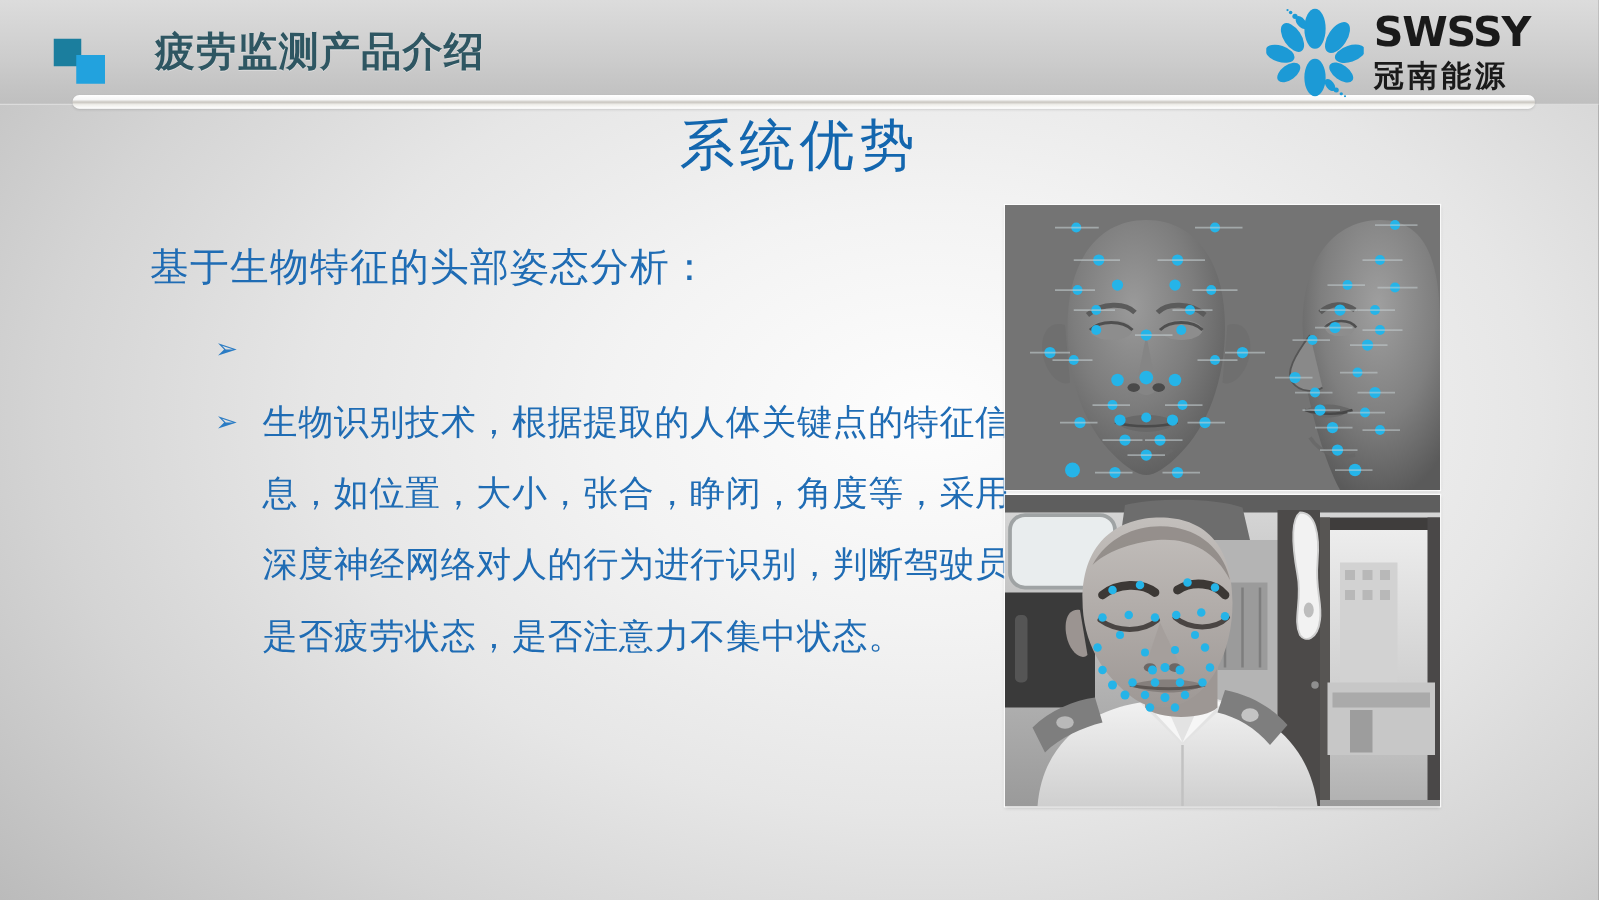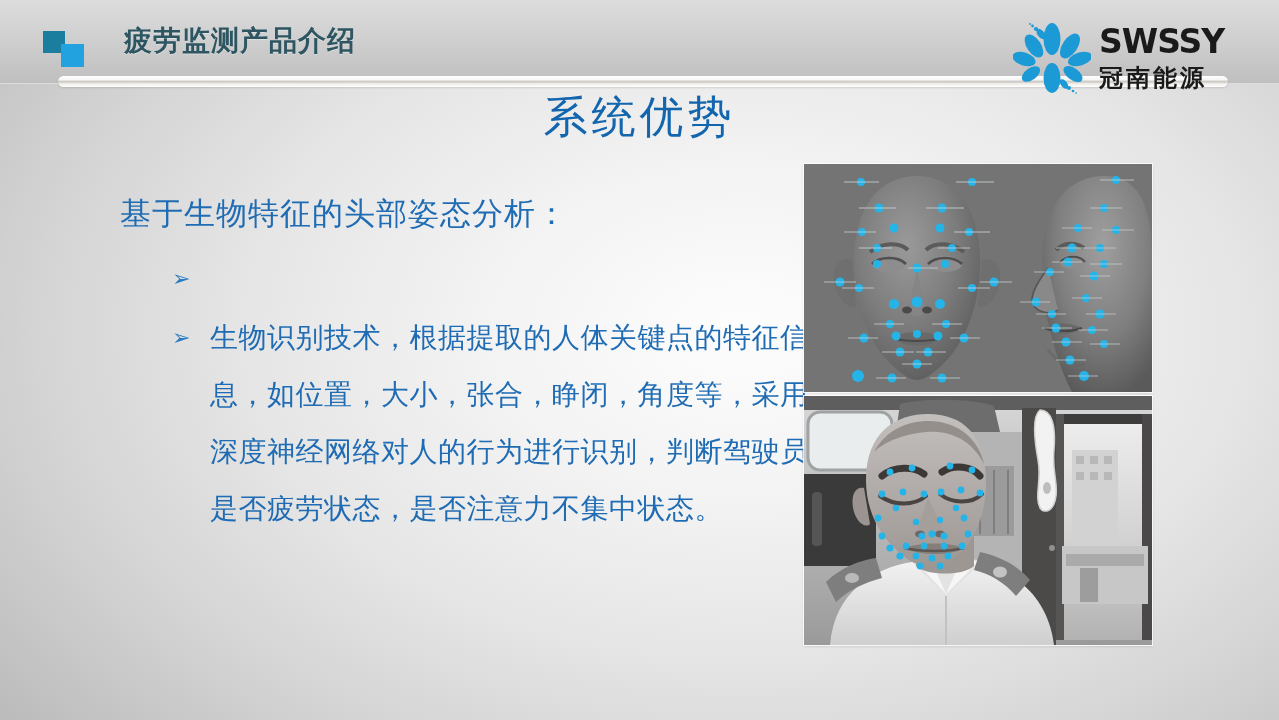--- a/index.html
+++ b/index.html
@@ -47,21 +47,21 @@
   #deco-square-light {
     left: 61px; top: 44px;
     width: 23px; height: 23px;
     background: #22a2de;
   }
 
   #header-title {
     position: absolute;
     left: 124px;
     top: 21px;
-    font-size: 28px;
+    font-size: 32px;
     font-weight: bold;
     color: #2e5662;
     letter-spacing: 1px;
     line-height: 40px;
     white-space: nowrap;
     text-shadow: 0 1px 0 rgba(255,255,255,0.35);
   }
 
   
   #separator-bar {
@@ -72,21 +72,21 @@
     height: 11px;
     border-radius: 6px;
     background: linear-gradient(to bottom, #ffffff 0%, #f6f6f6 34%, #c9c6c0 52%, #efeeea 70%, #ffffff 100%);
     box-shadow: 0 1px 2px rgba(0,0,0,0.12);
   }
 
   
   #logo {
     position: absolute;
     right: 14px;
-    top: 20px;
+    top: 4px;
     width: 252px;
     height: 74px;
   }
   #logo-mark {
     position: absolute;
     left: 0; top: 2px;
     width: 78px; height: 72px;
   }
   #logo-wordmark {
     position: absolute;

